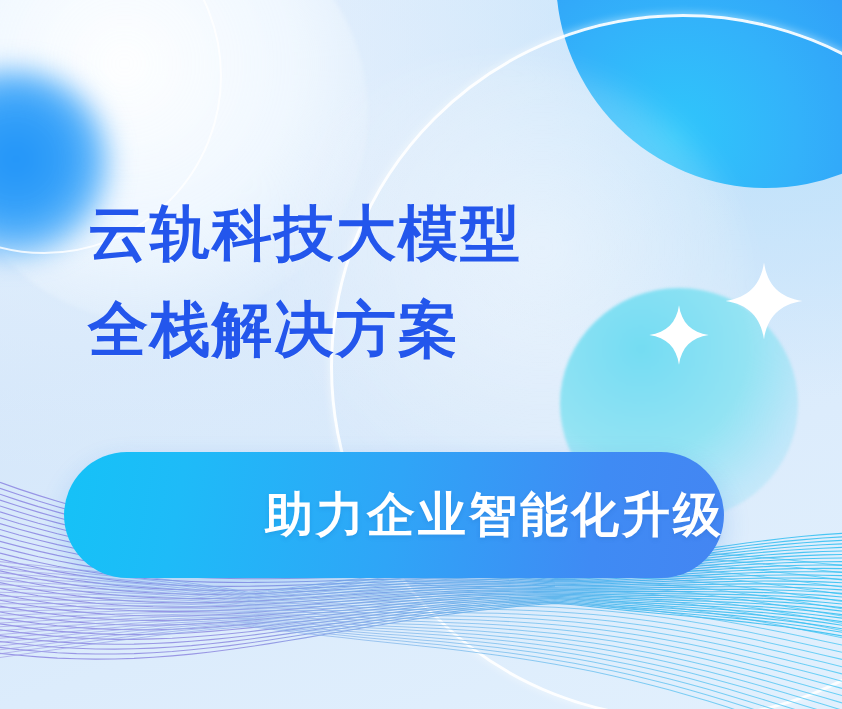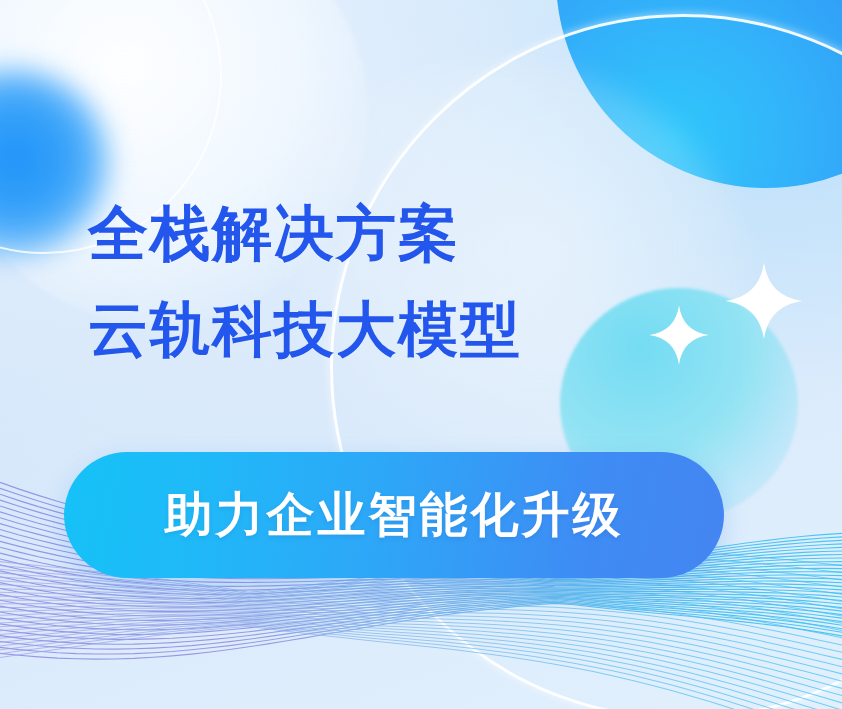--- a/index.html
+++ b/index.html
@@ -78,21 +78,21 @@
     text-shadow:0 1px 0 rgba(255,255,255,.25);
     white-space:nowrap;
   }
   .headline .line{display:block;}
 
   .pill{
     position:absolute;left:64px;top:452px;width:660px;height:126px;
     border-radius:63px;
     background:linear-gradient(100deg,#15c2f7 0%,#1ebbf8 18%,#2fa5f7 50%,#3f8bf4 80%,#4485f2 100%);
     box-shadow:0 10px 26px rgba(42,130,230,.22);
-    display:flex;align-items:center;justify-content:center;
+    display:flex;align-items:center;justify-content:flex-end;
   }
   .pill-text{
     font-size:48px;font-weight:bold;color:#ffffff;letter-spacing:3px;
     white-space:nowrap;text-shadow:0 2px 4px rgba(20,90,170,.18);
   }
 </style>
 </head>
 <body>
 
 <div class="stage">
@@ -187,21 +187,21 @@
         <path d="M0.0 169.3 L19.1 167.6 L38.3 165.7 L57.4 163.9 L76.5 162.0 L95.7 160.2 L114.8 158.5 L134.0 156.8 L153.1 155.4 L172.2 154.0 L191.4 152.9 L210.5 151.9 L229.6 151.1 L248.8 150.5 L267.9 152.1 L287.0 153.6 L306.2 155.0 L325.3 156.2 L344.5 157.4 L363.6 158.5 L382.7 159.5 L401.9 160.6 L421.0 161.7 L440.1 162.9 L459.3 164.2 L478.4 165.6 L497.5 167.2 L516.7 169.0 L535.8 171.0 L555.0 173.3 L574.1 175.9 L593.2 178.8 L612.4 182.0 L631.5 185.5 L650.6 189.3 L669.8 193.5 L688.9 197.9 L708.0 202.6 L727.2 207.6 L746.3 212.8 L765.5 218.2 L784.6 223.8 L803.7 229.5 L822.9 235.3 L842.0 241.1"></path>
         <path d="M0.0 173.2 L19.1 171.2 L38.3 169.2 L57.4 167.1 L76.5 165.1 L95.7 163.1 L114.8 161.2 L134.0 159.3 L153.1 157.7 L172.2 156.1 L191.4 154.8 L210.5 153.6 L229.6 152.7 L248.8 151.9 L267.9 153.6 L287.0 155.3 L306.2 156.9 L325.3 158.3 L344.5 159.7 L363.6 161.0 L382.7 162.2 L401.9 163.5 L421.0 164.8 L440.1 166.1 L459.3 167.6 L478.4 169.2 L497.5 171.0 L516.7 173.0 L535.8 175.2 L555.0 177.7 L574.1 180.5 L593.2 183.6 L612.4 187.0 L631.5 190.7 L650.6 194.7 L669.8 199.0 L688.9 203.6 L708.0 208.5 L727.2 213.7 L746.3 219.1 L765.5 224.7 L784.6 230.5 L803.7 236.4 L822.9 242.3 L842.0 248.3"></path>
         <path d="M0.0 177.0 L19.1 174.8 L38.3 172.6 L57.4 170.4 L76.5 168.2 L95.7 166.0 L114.8 163.9 L134.0 161.8 L153.1 160.0 L172.2 158.3 L191.4 156.7 L210.5 155.4 L229.6 154.2 L248.8 153.3 L267.9 155.1 L287.0 157.0 L306.2 158.8 L325.3 160.4 L344.5 162.0 L363.6 163.4 L382.7 164.9 L401.9 166.3 L421.0 167.8 L440.1 169.4 L459.3 171.0 L478.4 172.8 L497.5 174.8 L516.7 177.0 L535.8 179.4 L555.0 182.1 L574.1 185.1 L593.2 188.3 L612.4 191.9 L631.5 195.8 L650.6 200.0 L669.8 204.5 L688.9 209.3 L708.0 214.4 L727.2 219.8 L746.3 225.4 L765.5 231.2 L784.6 237.2 L803.7 243.2 L822.9 249.4 L842.0 255.6"></path>
         <path d="M0.0 180.8 L19.1 178.5 L38.3 176.1 L57.4 173.6 L76.5 171.2 L95.7 168.8 L114.8 166.5 L134.0 164.4 L153.1 162.3 L172.2 160.4 L191.4 158.7 L210.5 157.1 L229.6 155.8 L248.8 154.6 L267.9 156.7 L287.0 158.7 L306.2 160.7 L325.3 162.5 L344.5 164.2 L363.6 165.9 L382.7 167.5 L401.9 169.2 L421.0 170.9 L440.1 172.6 L459.3 174.5 L478.4 176.4 L497.5 178.6 L516.7 181.0 L535.8 183.6 L555.0 186.5 L574.1 189.6 L593.2 193.1 L612.4 196.9 L631.5 200.9 L650.6 205.3 L669.8 210.0 L688.9 215.1 L708.0 220.3 L727.2 225.9 L746.3 231.7 L765.5 237.7 L784.6 243.8 L803.7 250.1 L822.9 256.4 L842.0 262.8"></path>
         <path d="M0.0 184.7 L19.1 182.1 L38.3 179.5 L57.4 176.9 L76.5 174.3 L95.7 171.7 L114.8 169.2 L134.0 166.9 L153.1 164.6 L172.2 162.5 L191.4 160.6 L210.5 158.9 L229.6 157.3 L248.8 156.0 L267.9 158.2 L287.0 160.5 L306.2 162.6 L325.3 164.6 L344.5 166.5 L363.6 168.4 L382.7 170.2 L401.9 172.0 L421.0 173.9 L440.1 175.8 L459.3 177.9 L478.4 180.1 L497.5 182.4 L516.7 185.0 L535.8 187.8 L555.0 190.9 L574.1 194.2 L593.2 197.9 L612.4 201.8 L631.5 206.1 L650.6 210.7 L669.8 215.6 L688.9 220.8 L708.0 226.2 L727.2 232.0 L746.3 238.0 L765.5 244.1 L784.6 250.5 L803.7 256.9 L822.9 263.5 L842.0 270.0"></path>
         <path d="M0.0 188.5 L19.1 185.8 L38.3 183.0 L57.4 180.2 L76.5 177.4 L95.7 174.6 L114.8 171.9 L134.0 169.4 L153.1 166.9 L172.2 164.6 L191.4 162.5 L210.5 160.6 L229.6 158.9 L248.8 157.3 L267.9 159.7 L287.0 162.2 L306.2 164.5 L325.3 166.7 L344.5 168.8 L363.6 170.9 L382.7 172.9 L401.9 174.9 L421.0 177.0 L440.1 179.1 L459.3 181.3 L478.4 183.7 L497.5 186.2 L516.7 189.0 L535.8 192.0 L555.0 195.3 L574.1 198.8 L593.2 202.6 L612.4 206.8 L631.5 211.2 L650.6 216.0 L669.8 221.1 L688.9 226.5 L708.0 232.1 L727.2 238.1 L746.3 244.2 L765.5 250.6 L784.6 257.1 L803.7 263.8 L822.9 270.5 L842.0 277.3"></path>
       </g>
   </svg>
 
   <div class="headline">
+    <span class="line">云轨科技大模型</span>
     <span class="line">全栈解决方案</span>
-    <span class="line">云轨科技大模型</span>
   </div>
 
   <div class="pill">
     <span class="pill-text">助力企业智能化升级</span>
   </div>
 
 </div>
 
 </body></html>

